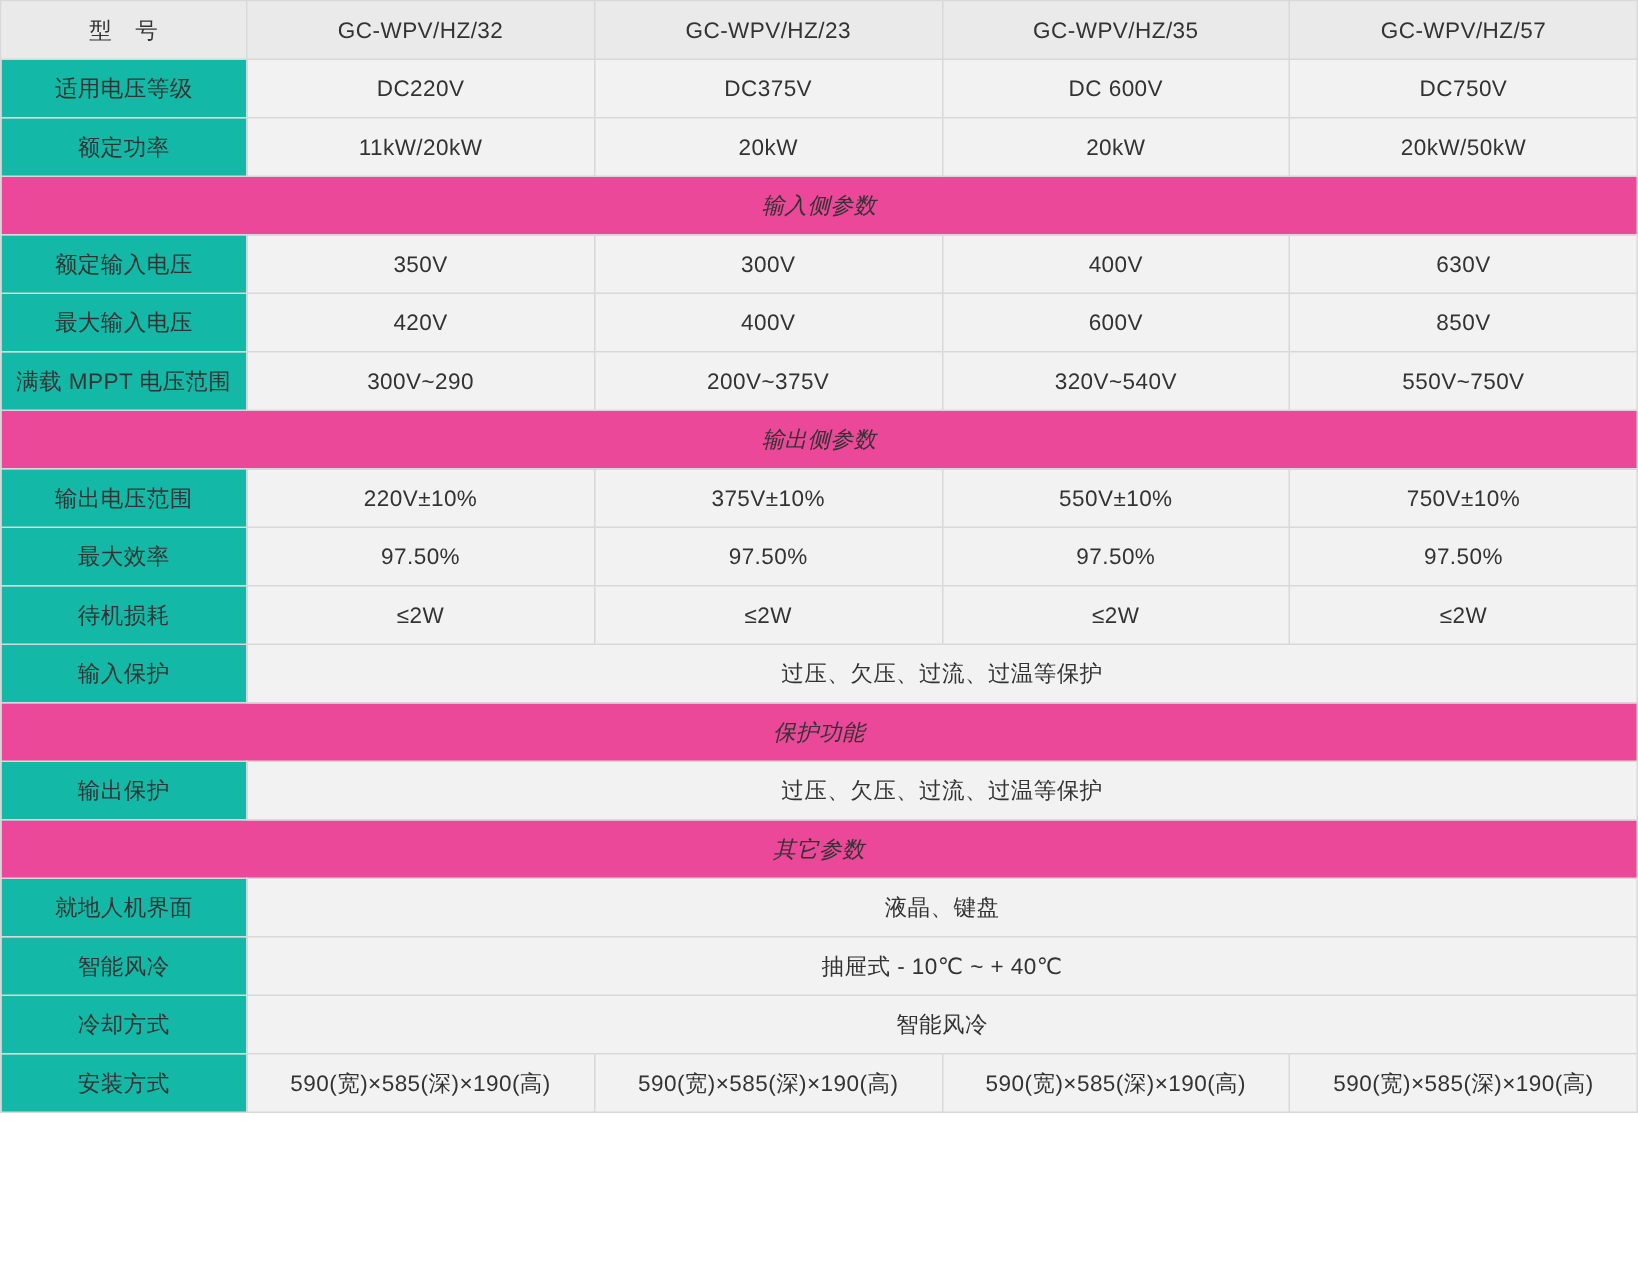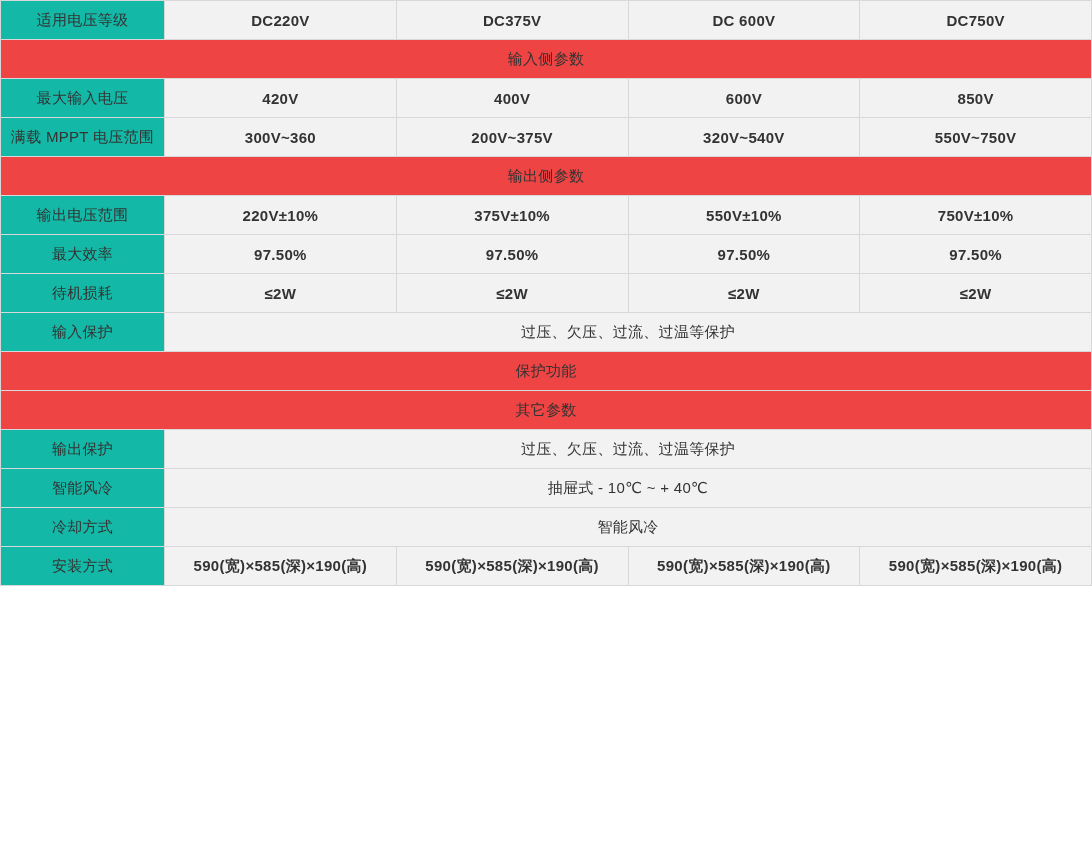--- a/index.html
+++ b/index.html
@@ -29,69 +29,90 @@
     color: #333333;
     letter-spacing: 0.3px;
     box-sizing: border-box;
   }
   td.label {
     width: 164px;
     background: #14b8a6;
   }
   td.value {
     background: #f2f2f2;
-    font-weight: bold;
   }
   tr.header td {
     background: #eaeaea;
     font-size: 15px;
   }
   tr.header td.label {
     background: #eaeaea;
   }
   td.section {
-    background: #ef4444;
+    background: #ec4899;
     color: #333333;
     font-size: 15px;
     border-left: 1px solid #cccccc;
     border-right: 1px solid #cccccc;
+    font-style: italic;
   }
   td.wide {
     background: #f2f2f2;
   }
 </style>
 </head>
 <body>
 
 <table class="spec">
   <tbody>
+    <tr class="header">
+      <td class="label">型　号</td>
+      <td>GC-WPV/HZ/32</td>
+      <td>GC-WPV/HZ/23</td>
+      <td>GC-WPV/HZ/35</td>
+      <td>GC-WPV/HZ/57</td>
+    </tr>
 
     <tr>
       <td class="label">适用电压等级</td>
       <td class="value">DC220V</td>
       <td class="value">DC375V</td>
       <td class="value">DC 600V</td>
       <td class="value">DC750V</td>
     </tr>
 
+    <tr>
+      <td class="label">额定功率</td>
+      <td class="value">11kW/20kW</td>
+      <td class="value">20kW</td>
+      <td class="value">20kW</td>
+      <td class="value">20kW/50kW</td>
+    </tr>
 
     <tr>
       <td class="section" colspan="5">输入侧参数</td>
     </tr>
 
+    <tr>
+      <td class="label">额定输入电压</td>
+      <td class="value">350V</td>
+      <td class="value">300V</td>
+      <td class="value">400V</td>
+      <td class="value">630V</td>
+    </tr>
     <tr>
       <td class="label">最大输入电压</td>
       <td class="value">420V</td>
       <td class="value">400V</td>
       <td class="value">600V</td>
       <td class="value">850V</td>
     </tr>
     <tr>
       <td class="label">满载 MPPT 电压范围</td>
-      <td class="value">300V~360</td>
+      <td class="value">300V~290</td>
       <td class="value">200V~375V</td>
       <td class="value">320V~540V</td>
       <td class="value">550V~750V</td>
     </tr>
 
     <tr>
       <td class="section" colspan="5">输出侧参数</td>
     </tr>
 
     <tr>
@@ -118,28 +139,32 @@
 
     <tr>
       <td class="label">输入保护</td>
       <td class="wide" colspan="4">过压、欠压、过流、过温等保护</td>
     </tr>
 
     <tr>
       <td class="section" colspan="5">保护功能</td>
     </tr>
     <tr>
+      <td class="label">输出保护</td>
+      <td class="wide" colspan="4">过压、欠压、过流、过温等保护</td>
+    </tr>
+
+    <tr>
       <td class="section" colspan="5">其它参数</td>
     </tr>
 
     <tr>
-      <td class="label">输出保护</td>
-      <td class="wide" colspan="4">过压、欠压、过流、过温等保护</td>
+      <td class="label">就地人机界面</td>
+      <td class="wide" colspan="4">液晶、键盘</td>
     </tr>
-
     <tr>
       <td class="label">智能风冷</td>
       <td class="wide" colspan="4">抽屉式 - 10℃ ~ + 40℃</td>
     </tr>
     <tr>
       <td class="label">冷却方式</td>
       <td class="wide" colspan="4">智能风冷</td>
     </tr>
 
     <tr>

